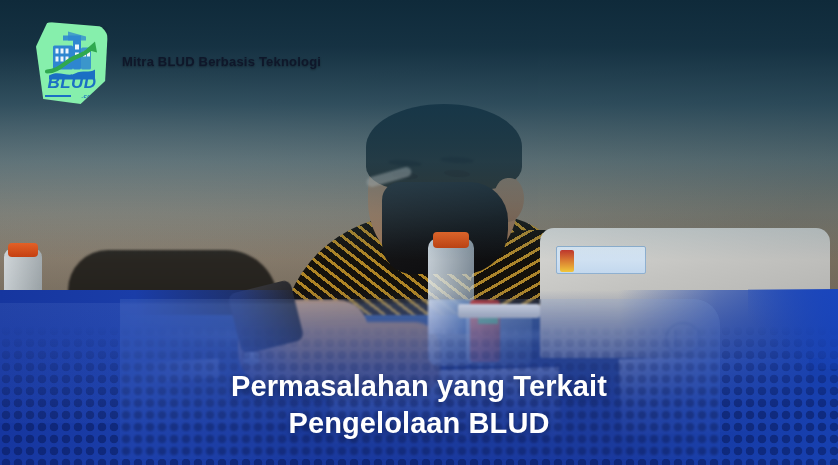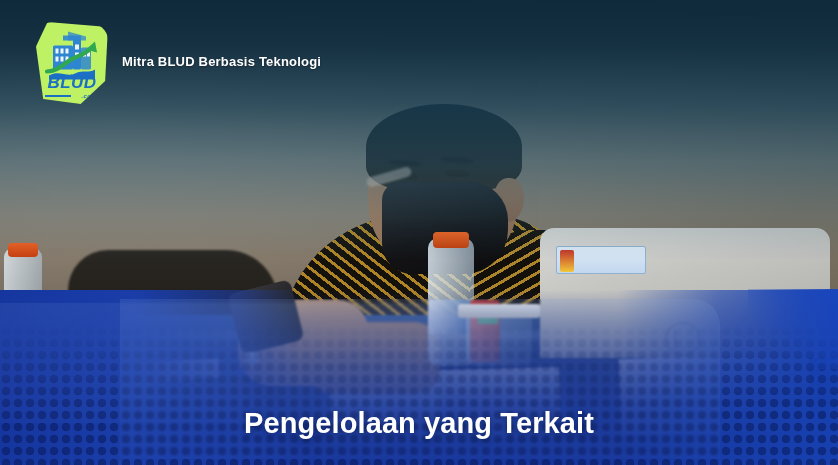--- a/index.html
+++ b/index.html
@@ -299,21 +299,21 @@
     background:linear-gradient(225deg,#1a46bd 0%, rgba(26,70,189,.0) 70%);
   }
 
   
   .brand{
     position:absolute;left:36px;top:22px;
     display:flex;align-items:center;gap:14px;
   }
   .logo-badge{
     position:relative;width:72px;height:82px;
-    background:#bef264;
+    background:#86efac;
     border-radius:16px 22px 18px 20px / 20px 18px 22px 16px;
     clip-path:polygon(16% 0%, 100% 6%, 96% 72%, 62% 100%, 10% 94%, 0% 30%);
     display:flex;align-items:flex-end;justify-content:center;
     box-shadow:0 2px 6px rgba(0,0,0,.30);
   }
   .logo-inner{position:absolute;inset:5px 5px 4px 5px;}
   .logo-svg{position:absolute;left:0;top:0;width:100%;height:100%;}
   .logo-word{
     position:absolute;left:0;right:0;bottom:13px;text-align:center;
     font-size:17px;font-weight:bold;font-style:italic;color:#1b6fc4;
@@ -323,21 +323,21 @@
     position:absolute;right:9px;bottom:5px;
     font-size:6px;font-weight:bold;font-style:italic;color:#1b6fc4;
     letter-spacing:.3px;
   }
   .logo-rule{
     position:absolute;left:9px;bottom:7px;width:26px;height:2px;background:#1b6fc4;
   }
 
   .brand-text{display:flex;flex-direction:column;justify-content:center;}
   .brand-line1{
-    color:#ffffff;font-size:13px;font-weight:600;letter-spacing:.2px;
+    color:#0f172a;font-size:13px;font-weight:600;letter-spacing:.2px;
     margin-bottom:3px;text-shadow:0 1px 2px rgba(0,0,0,.35);
   }
   .brand-line2{
     color:#ffffff;font-size:20px;font-weight:bold;letter-spacing:.1px;
     text-shadow:0 1px 3px rgba(0,0,0,.45);
   }
 
   
   .title-block{
     position:absolute;left:0;right:0;bottom:22px;
@@ -456,16 +456,17 @@
       <div class="logo-rule"></div>
       <div class="logo-tld">.co.id</div>
     </div>
 
     <div class="brand-text">
       <div class="brand-line1">Mitra BLUD Berbasis Teknologi</div>
     </div>
   </div>
 
   <div class="title-block">
-    <div class="title-line">Pengelolaan yang Terkait</div>
+    <div class="title-line">Permasalahan yang Terkait</div>
+    <div class="title-line">Pengelolaan BLUD</div>
   </div>
 
 </div>
 
 </body></html>

